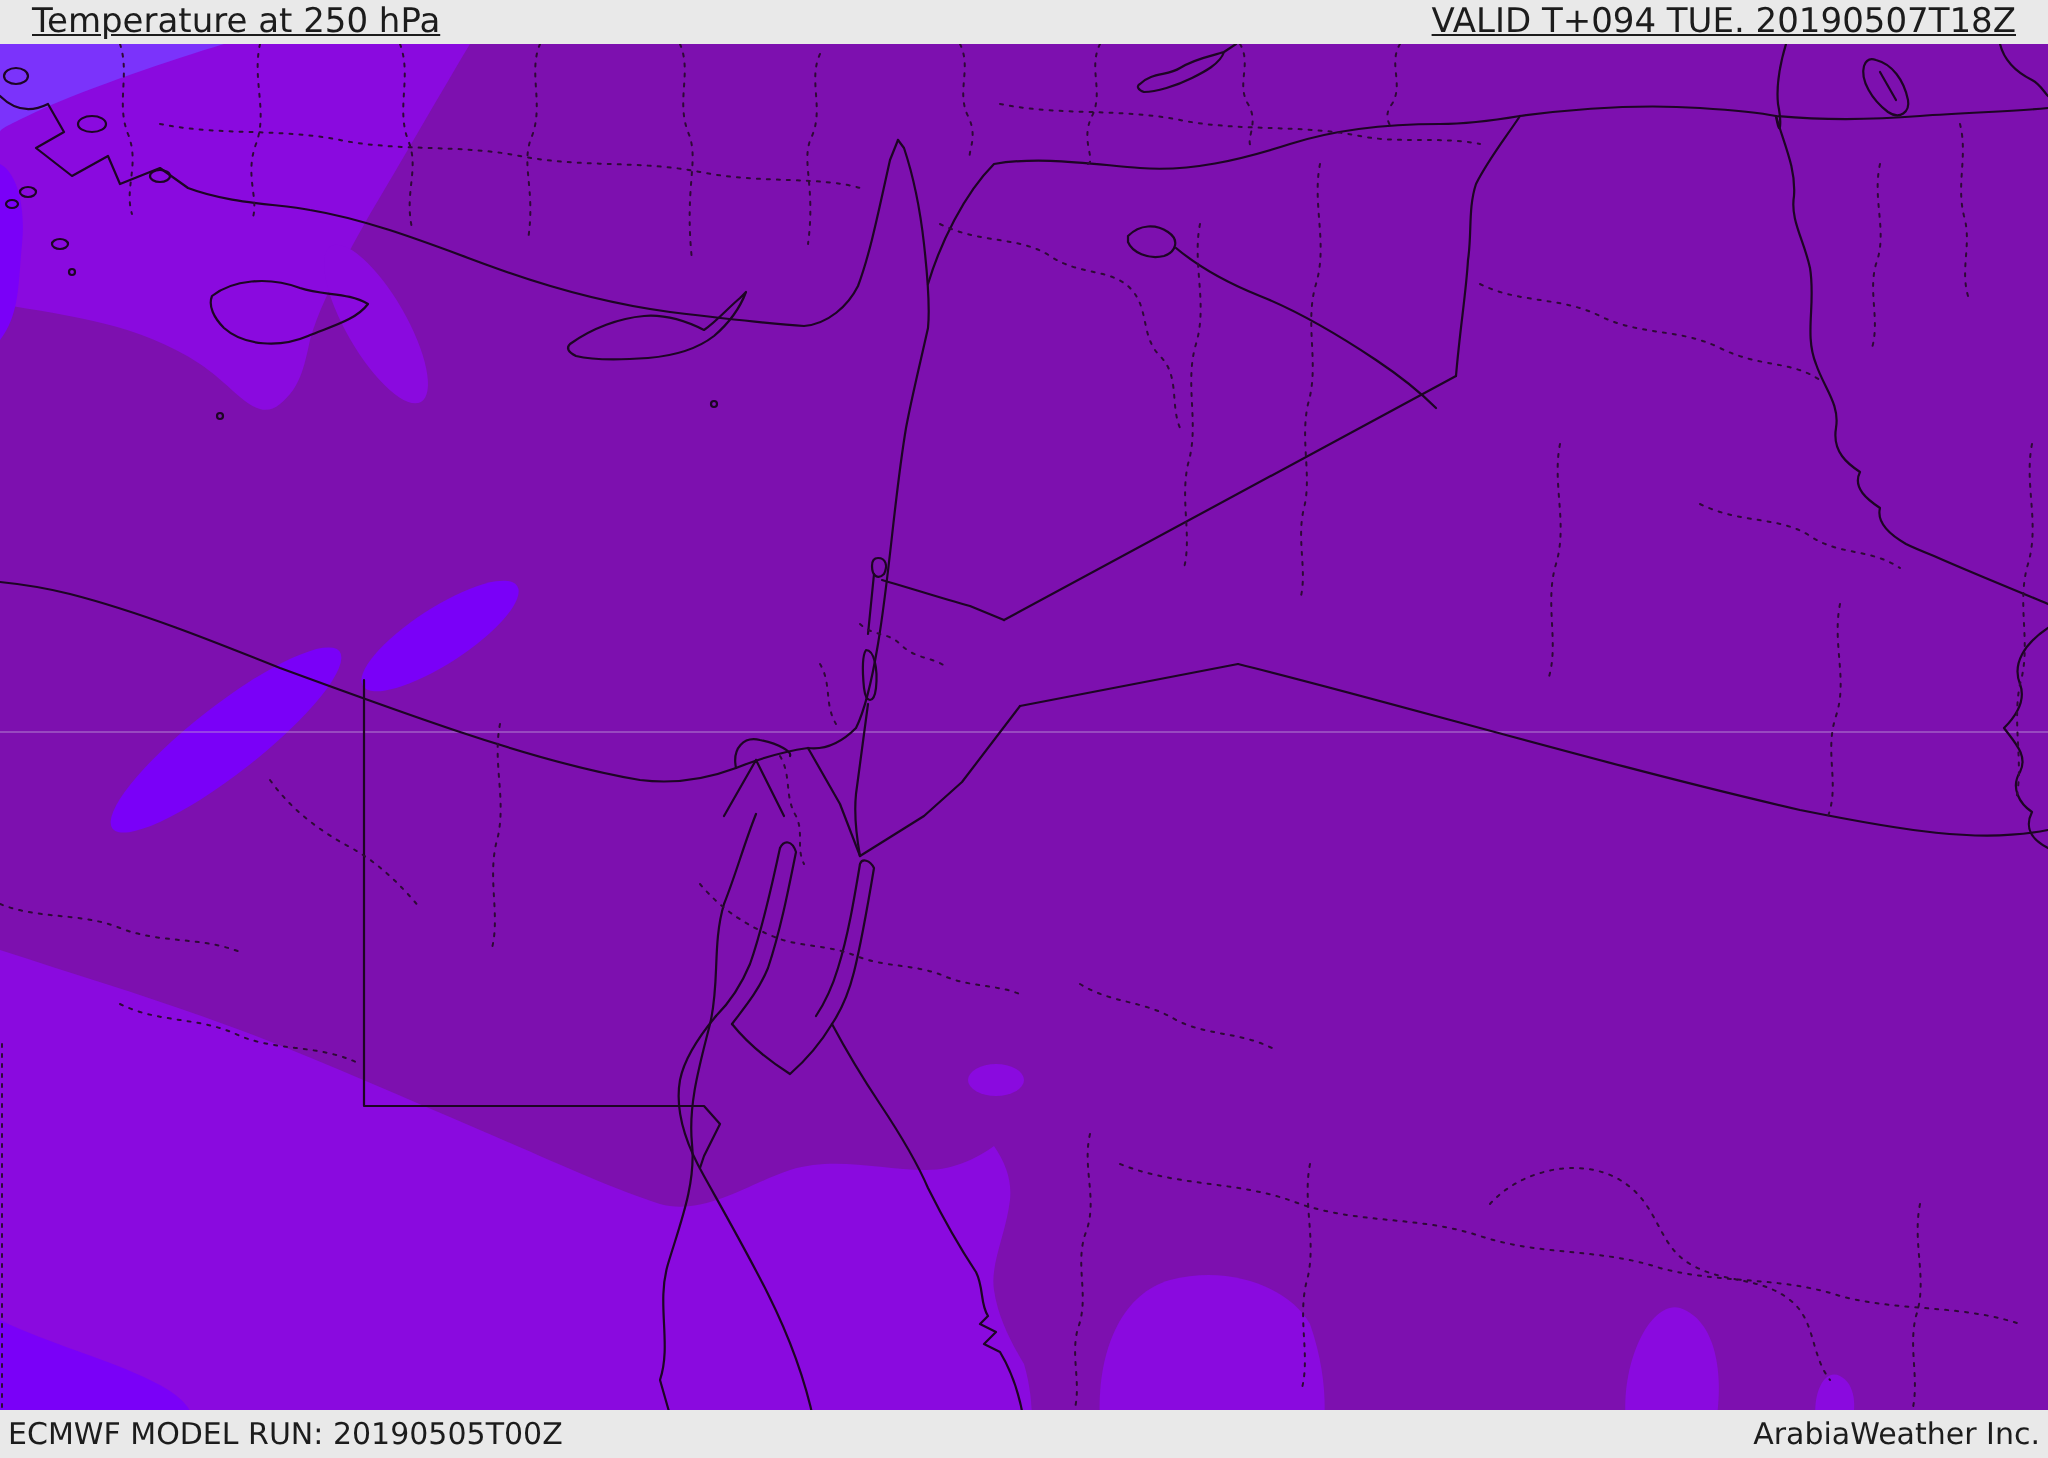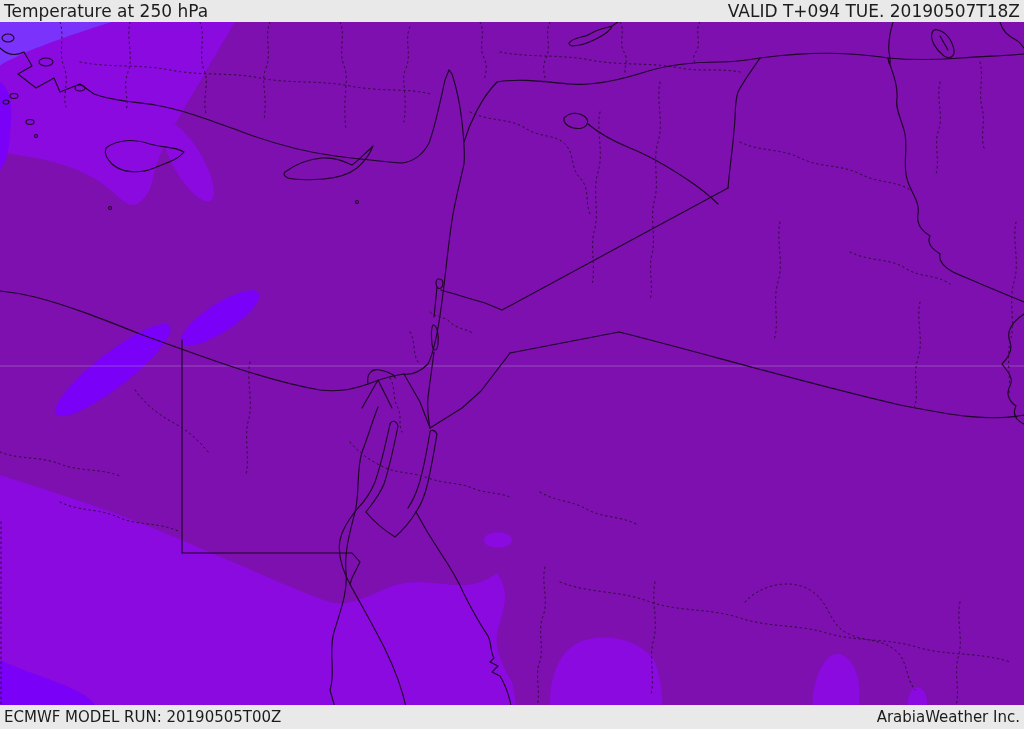--- a/index.html
+++ b/index.html
@@ -1,20 +1,20 @@
 <!DOCTYPE html>
 <html><head>
 <meta charset="utf-8">
 <style>
   html,body{margin:0;padding:0;background:#d0d0d0;}
   #stage{position:relative;width:1024px;height:729px;overflow:hidden;
          font-family:"DejaVu Sans","Liberation Sans",sans-serif;background:#7d10af;}
   .bar{position:absolute;left:0;width:1024px;background:#e9e9e9;color:#1c1c1c;
        display:flex;justify-content:space-between;align-items:center;box-sizing:border-box;}
-  #topbar{top:0;height:22px;font-size:17px;padding:0 4px;}
+  #topbar{top:0;height:22px;font-size:17px;padding:0 16px;text-decoration:underline;}
   #botbar{bottom:0;height:18px;font-size:15px;padding:12px 4px;}
   #mapwrap{position:absolute;top:22px;left:0;width:1024px;height:689px;}
   svg{display:block;}
 </style>
 </head>
 <body>
 <div id="stage">
 
   <div class="bar" id="topbar">
     <span>Temperature at 250 hPa</span>

